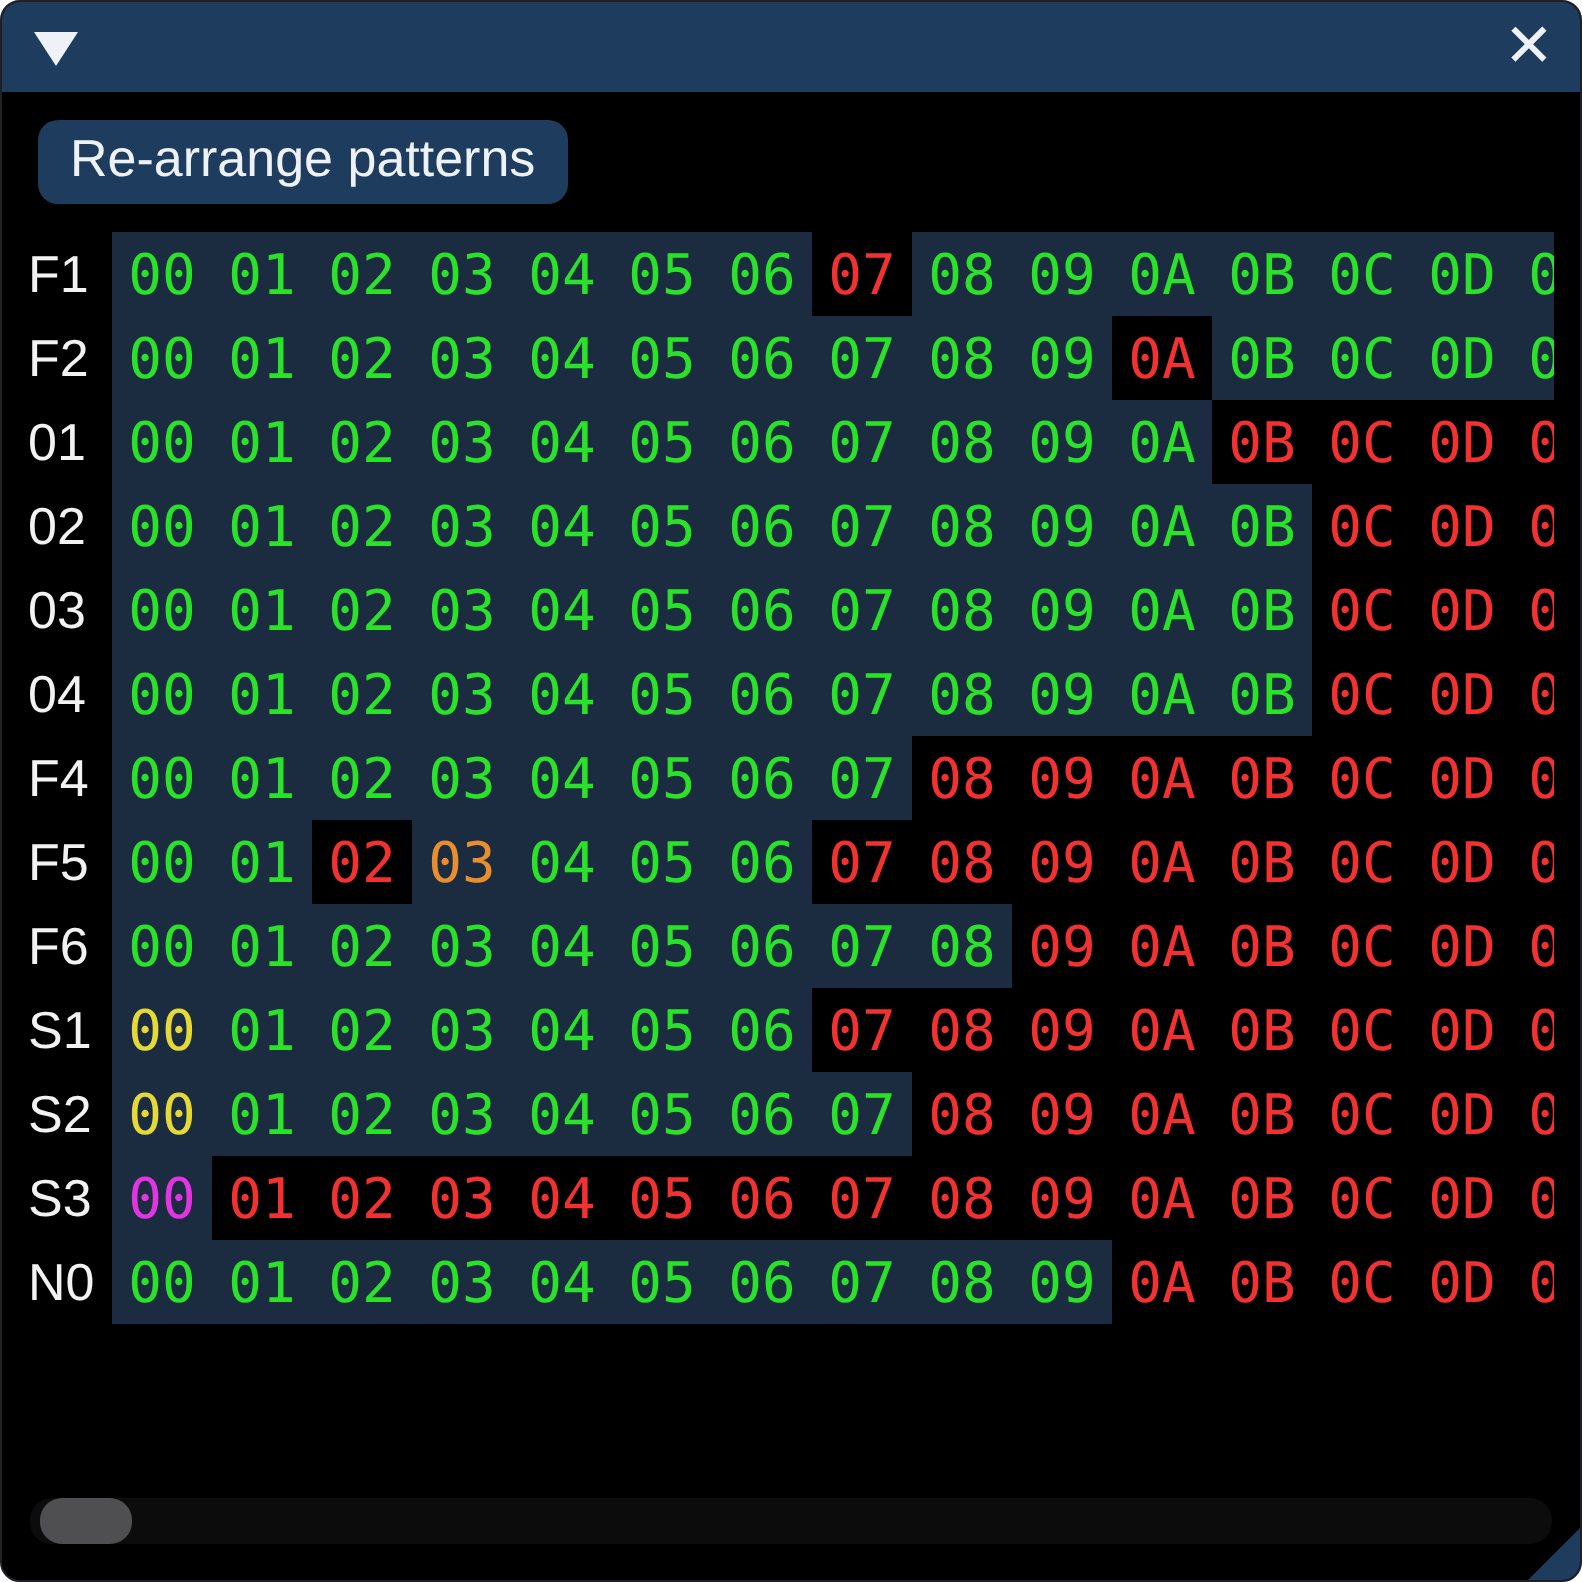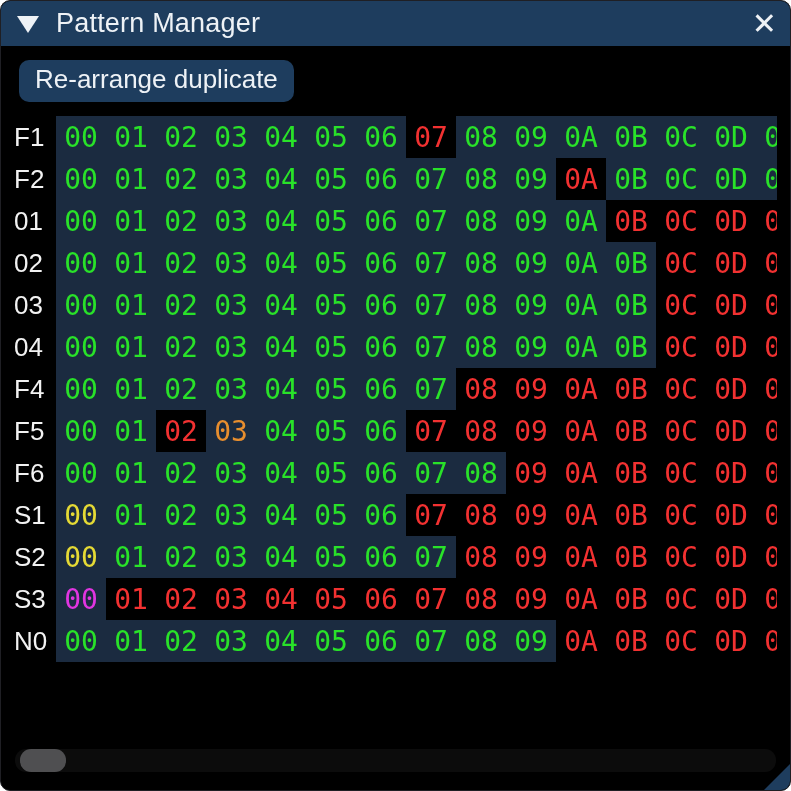--- a/index.html
+++ b/index.html
@@ -57,27 +57,26 @@
     border-left:26px solid transparent; cursor:nwse-resize;
   }
 </style>
 </head>
 <body>
 
 <div class="window">
 
   <div class="titlebar">
     <div class="collapse-tri"></div>
-    <div class="title">Pattern Manager</div>
     <div class="close-x">✕</div>
   </div>
 
 
   <div class="button-row">
-    <button class="btn">Re-arrange duplicate</button>
+    <button class="btn">Re-arrange patterns</button>
   </div>
 
   <div class="grid" id="grid">
       <div class="row">
         <div class="row-label">F1</div>
         <div class="cells">
           <div class="cell" style="color: rgb(41, 226, 41); background: rgb(27, 43, 64);">00</div>
           <div class="cell" style="color: rgb(41, 226, 41); background: rgb(27, 43, 64);">01</div>
           <div class="cell" style="color: rgb(41, 226, 41); background: rgb(27, 43, 64);">02</div>
           <div class="cell" style="color: rgb(41, 226, 41); background: rgb(27, 43, 64);">03</div>

